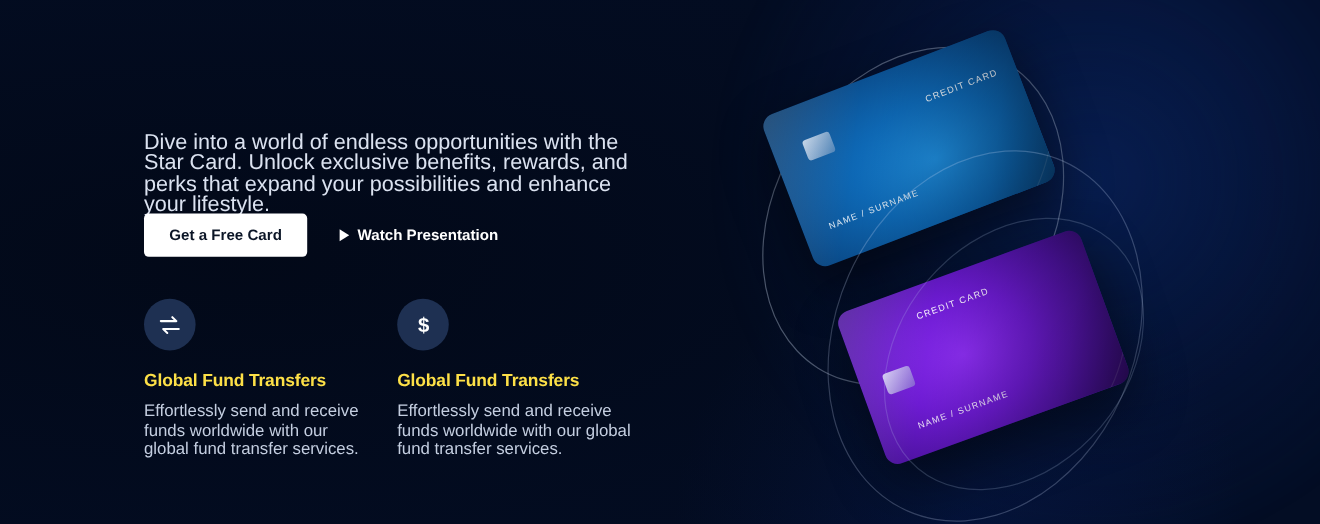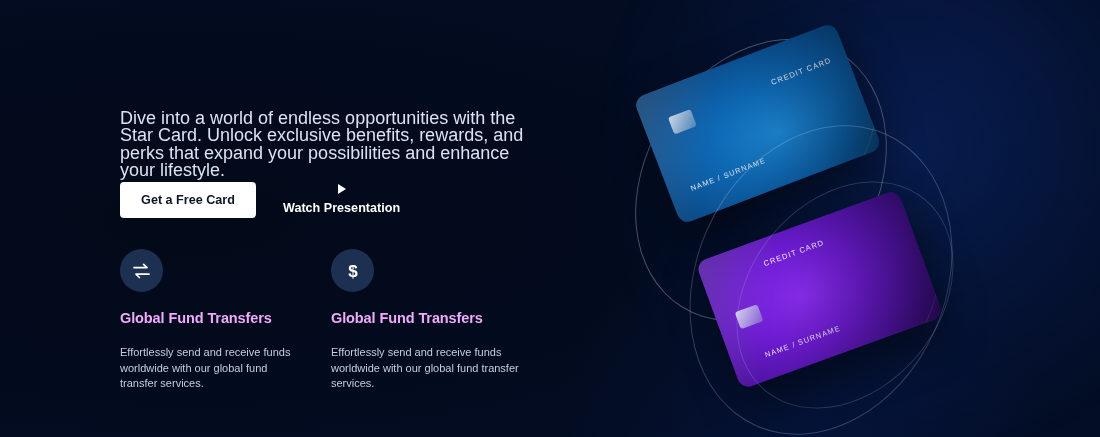--- a/index.html
+++ b/index.html
@@ -101,21 +101,20 @@
     gap: 7px;
     margin-left: 25px;
     background: none;
     border: none;
     color: #ffffff;
     font-family: "Liberation Sans", sans-serif;
     font-size: 12.6px;
     font-weight: bold;
     cursor: pointer;
     padding: 6px 2px;
-    flex-direction: column;
   }
   .play-tri {
     width: 0; height: 0;
     border-left: 8px solid #ffffff;
     border-top: 5px solid transparent;
     border-bottom: 5px solid transparent;
   }
 
   
   .features {
@@ -134,27 +133,27 @@
     background: #1e3052;
     display: flex;
     align-items: center;
     justify-content: center;
     color: #ffffff;
   }
   .feat-title {
     margin-top: 18px;
     font-size: 14.5px;
     font-weight: bold;
-    color: #f0abfc;
+    color: #fde047;
     letter-spacing: -0.1px;
   }
   .feat-desc {
-    margin-top: 19px;
+    margin-top: 9px;
     width: 182px;
-    font-size: 11px;
+    font-size: 14px;
     line-height: 15.6px;
     color: #c4cee0;
   }
   .feature:nth-child(2) .feat-desc { width: 196px; }
 
   
   .cards {
     position: absolute;
     left: 600px; top: 0;
     width: 500px; height: 437px;

